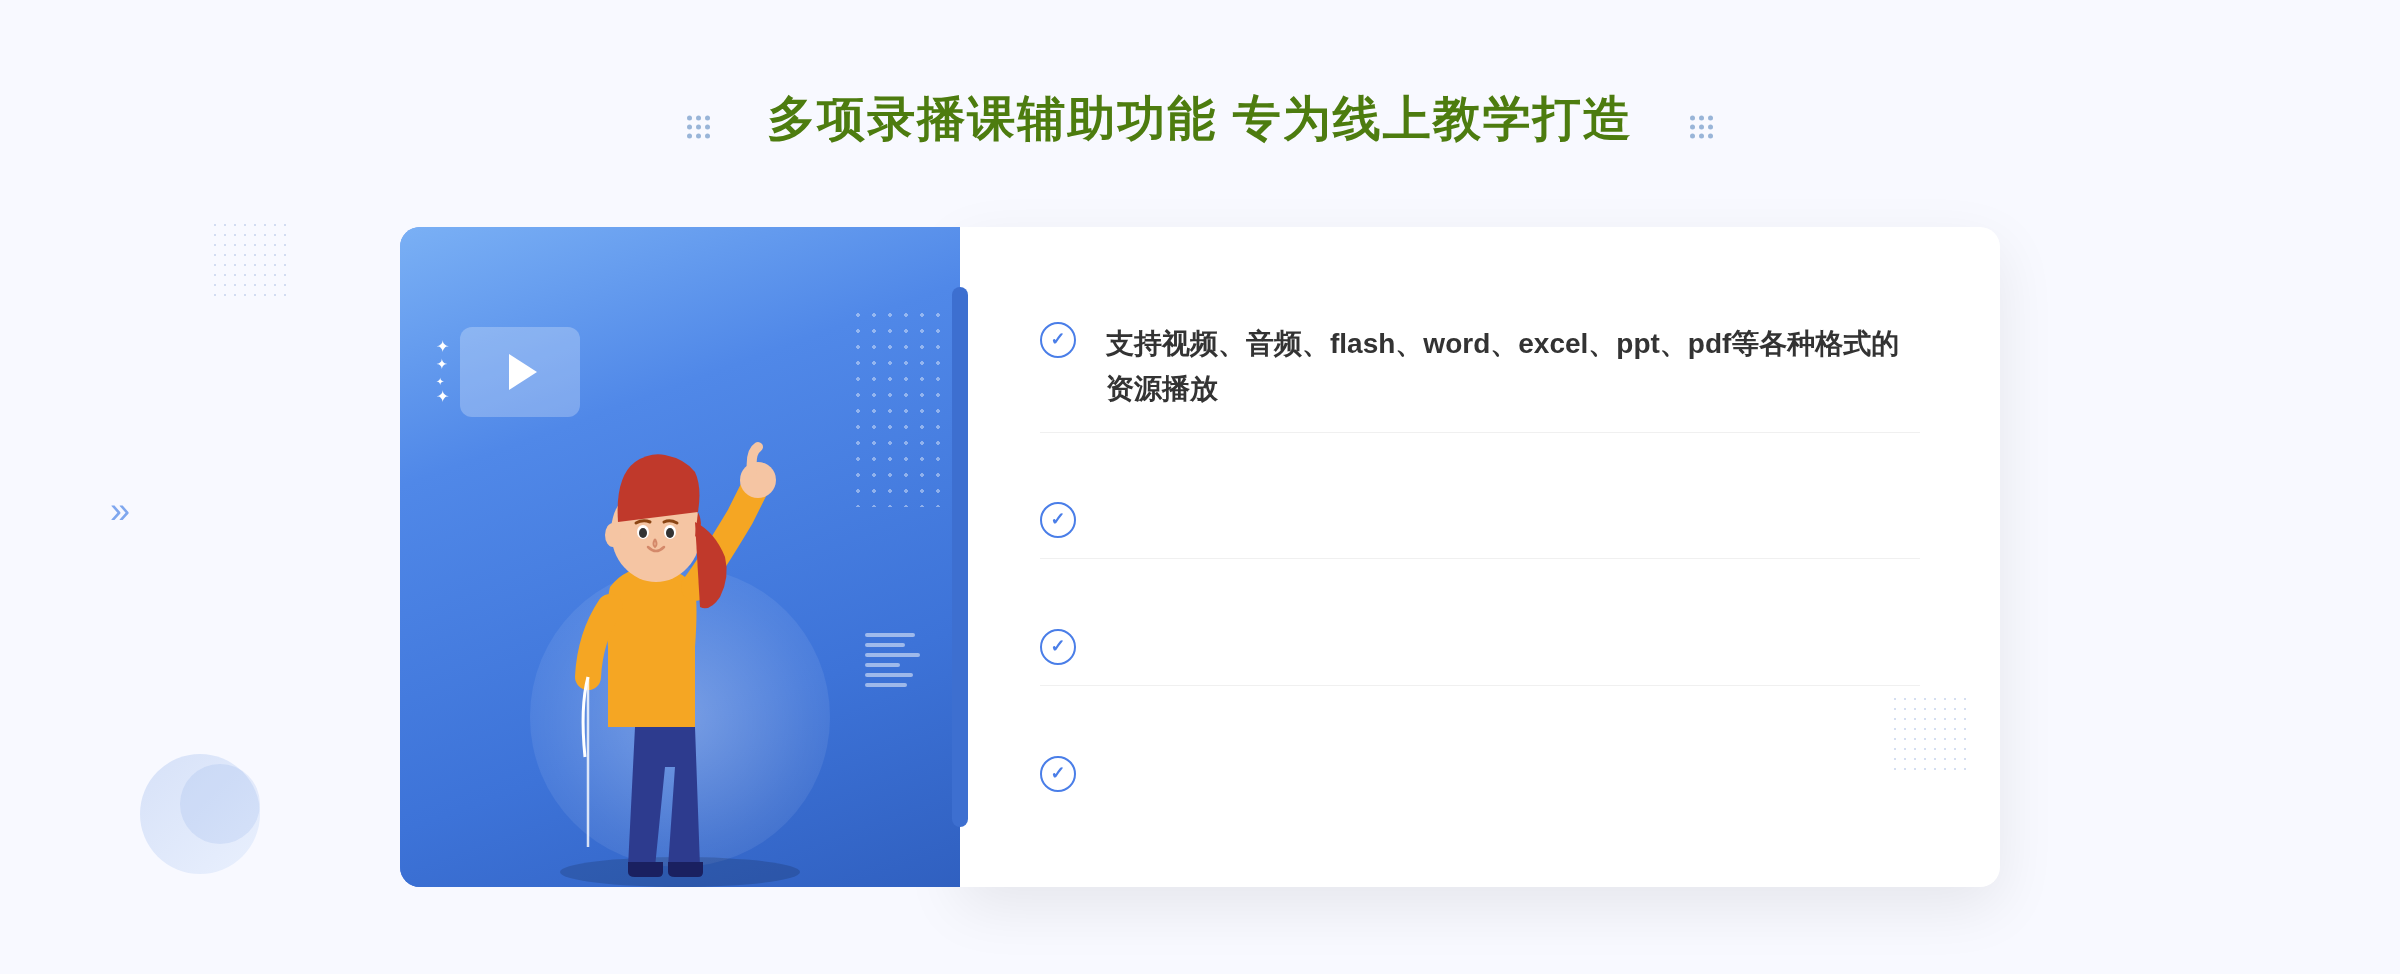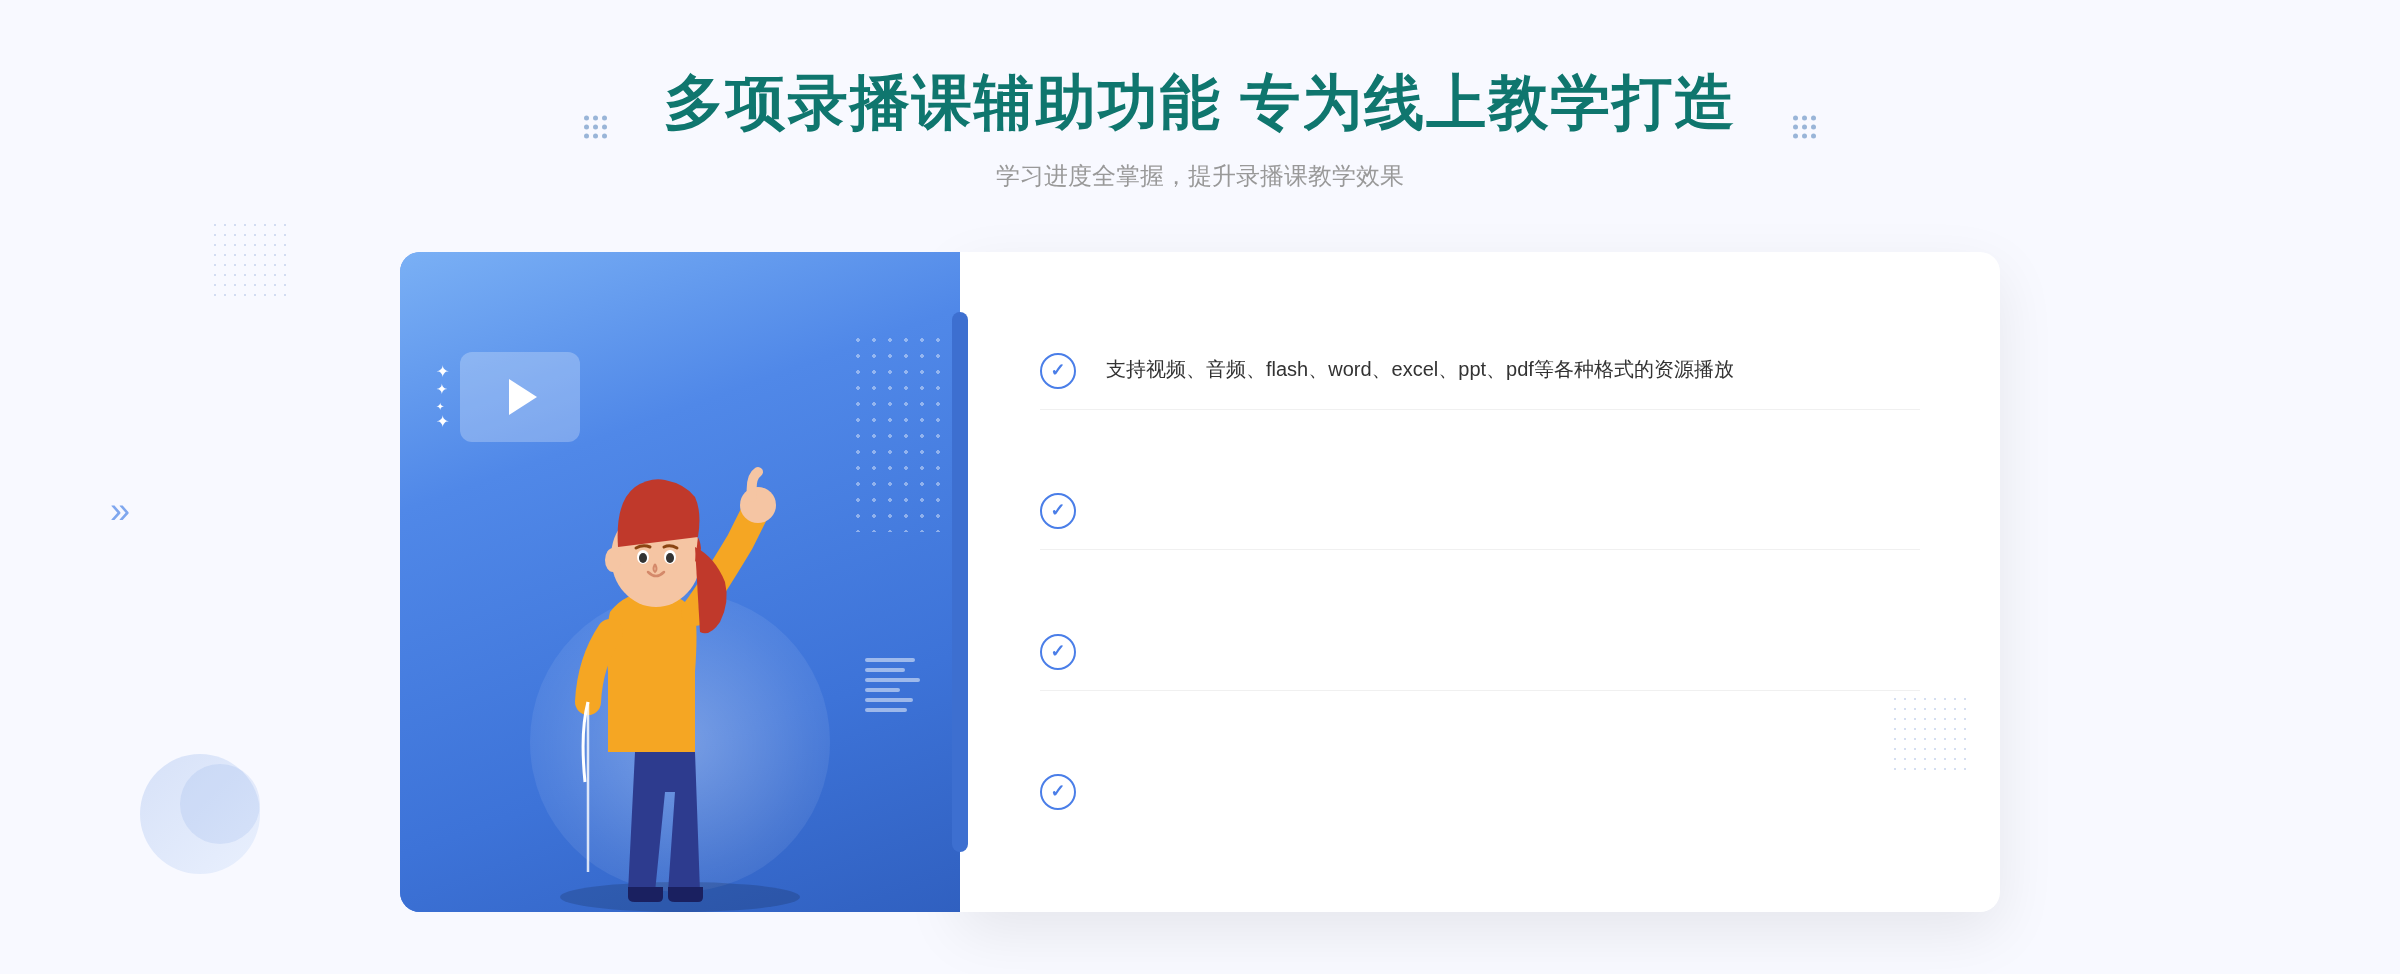--- a/index.html
+++ b/index.html
@@ -98,23 +98,23 @@
     }
 
     .deco-dot {
       width: 5px;
       height: 5px;
       background: #99b5d8;
       border-radius: 50%;
     }
 
     .main-title {
-      font-size: 60px;
+      font-size: 48px;
       font-weight: 600;
-      color: #0f766e;
+      color: #4d7c0f;
       letter-spacing: 2px;
       margin-bottom: 16px;
     }
 
     .sub-title {
       font-size: 24px;
       color: #999;
       font-weight: 400;
     }
 
@@ -251,25 +251,24 @@
 
     .check-mark {
       color: #4a7ee8;
       font-size: 18px;
       font-weight: 700;
       line-height: 1;
       margin-top: -2px;
     }
 
     .feature-text {
-      font-size: 20px;
+      font-size: 28px;
       color: #333;
       line-height: 1.6;
-      font-weight: 400;
-      text-align: center;
+      font-weight: 700;
     }
 
     
     .blue-bar {
       position: absolute;
       right: -8px;
       top: 60px;
       bottom: 60px;
       width: 16px;
       background: #3d6fd0;
@@ -371,21 +370,20 @@
           <div class="deco-dot"></div>
         <div class="deco-dot"></div>
           <div class="deco-dot"></div>
           <div class="deco-dot"></div>
         <div class="deco-dot"></div>
           <div class="deco-dot"></div>
           <div class="deco-dot"></div>
       </div>
     </div>
     <h1 class="main-title">多项录播课辅助功能 专为线上教学打造</h1>
-    <p class="sub-title">学习进度全掌握，提升录播课教学效果</p>
   </div>
 
   <div class="content-section">
 
     <div class="left-panel">
       <div class="left-panel-bg"></div>
 
       <div class="sparkle-left">
         <span style="color:white;font-size:14px;display:block;">✦</span>
         <span style="color:white;font-size:10px;display:block;margin-top:4px;">✦</span>

